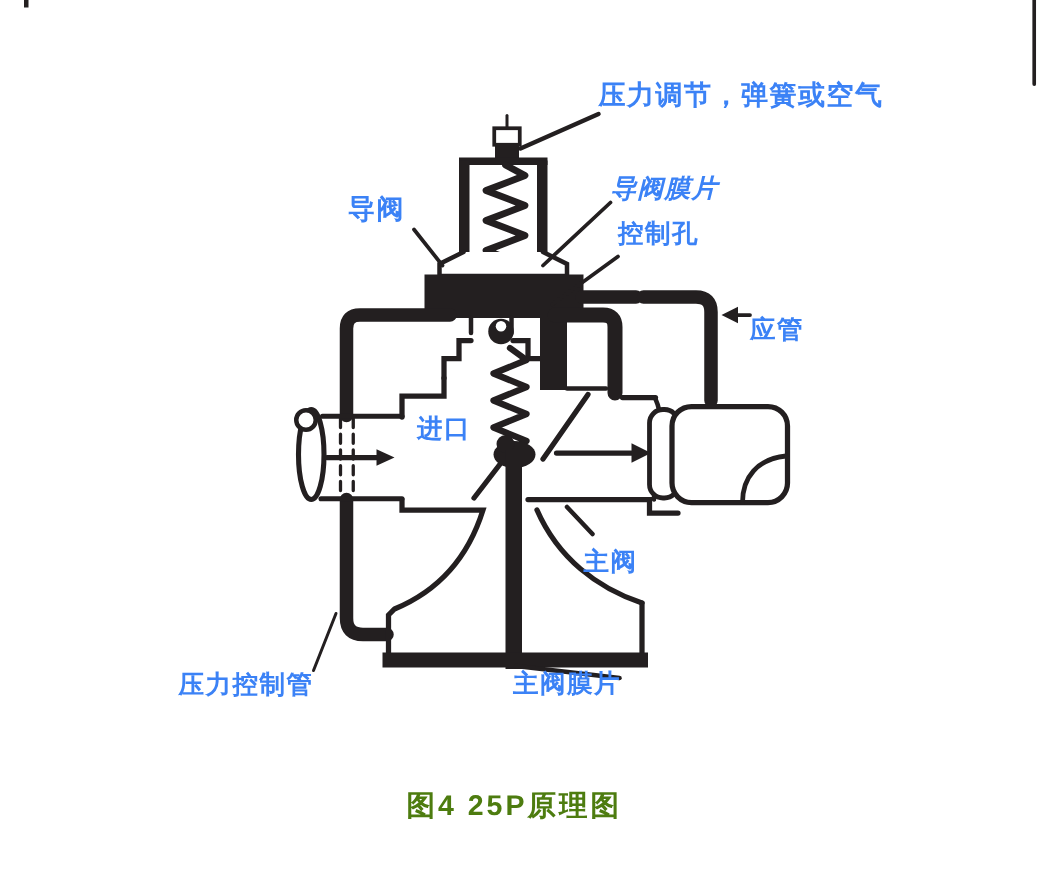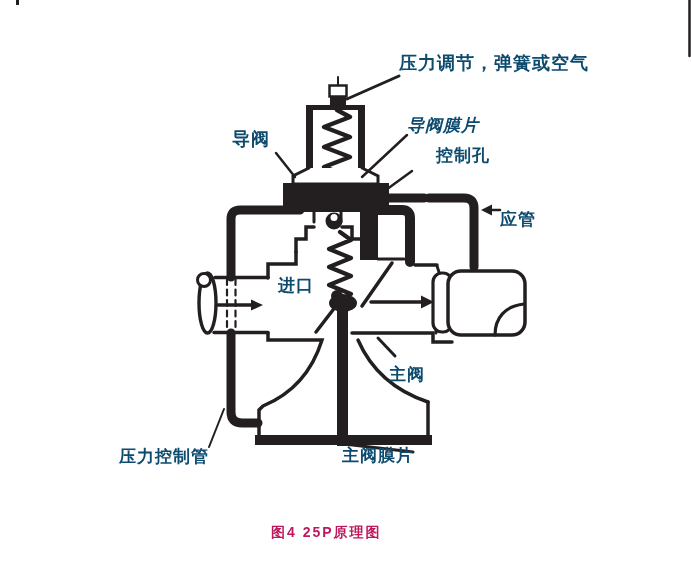--- a/index.html
+++ b/index.html
@@ -1,23 +1,23 @@
 <!DOCTYPE html>
 <html><head>
 <meta charset="utf-8">
 <style>
   html,body{margin:0;padding:0;background:#ffffff;}
   #page{position:relative;width:691px;height:579px;background:#ffffff;overflow:hidden;
         font-family:"Liberation Sans",sans-serif;color:#231f20;}
   #drawing{position:absolute;left:0;top:0;}
   .lbl{position:absolute;font-weight:bold;font-size:17px;line-height:20px;
-       letter-spacing:1px;white-space:nowrap;color:#0c4a6e;}
+       letter-spacing:1px;white-space:nowrap;color:#3b82f6;}
   .lbl.big{font-size:18px;}
-  .caption{position:absolute;font-weight:bold;font-size:14px;letter-spacing:2px;
-           white-space:nowrap;color:#be185d;}
+  .caption{position:absolute;font-weight:bold;font-size:19px;letter-spacing:2px;
+           white-space:nowrap;color:#4d7c0f;}
 </style>
 </head>
 <body>
 
 <div id="page">
 
   <svg id="drawing" width="691" height="579" viewBox="0 0 691 579">
     <g stroke="#231f20" fill="none" stroke-linecap="round">
 
       <g>
@@ -127,21 +127,21 @@
       <path d="M344,444 L413,452" stroke-width="3"></path>
     </g>
   </svg>
 
   <div class="lbl big" style="left:399px;top:53px;">压力调节，弹簧或空气</div>
 
   <div class="lbl big" style="left:232px;top:129px;">导阀</div>
 
   <div class="lbl" style="left:407px;top:116px;font-style:italic;">导阀膜片</div>
 
-  <div class="lbl" style="left:436px;top:146px;">控制孔</div>
+  <div class="lbl" style="left:412px;top:146px;">控制孔</div>
 
   <div class="lbl" style="left:500px;top:190px;">
     <br>
     <span>应管</span>
   </div>
 
   <div class="lbl" style="left:278px;top:276px;">进口</div>
 
   <div class="lbl" style="left:389px;top:353px;margin-top:12px;">主阀</div>
 

